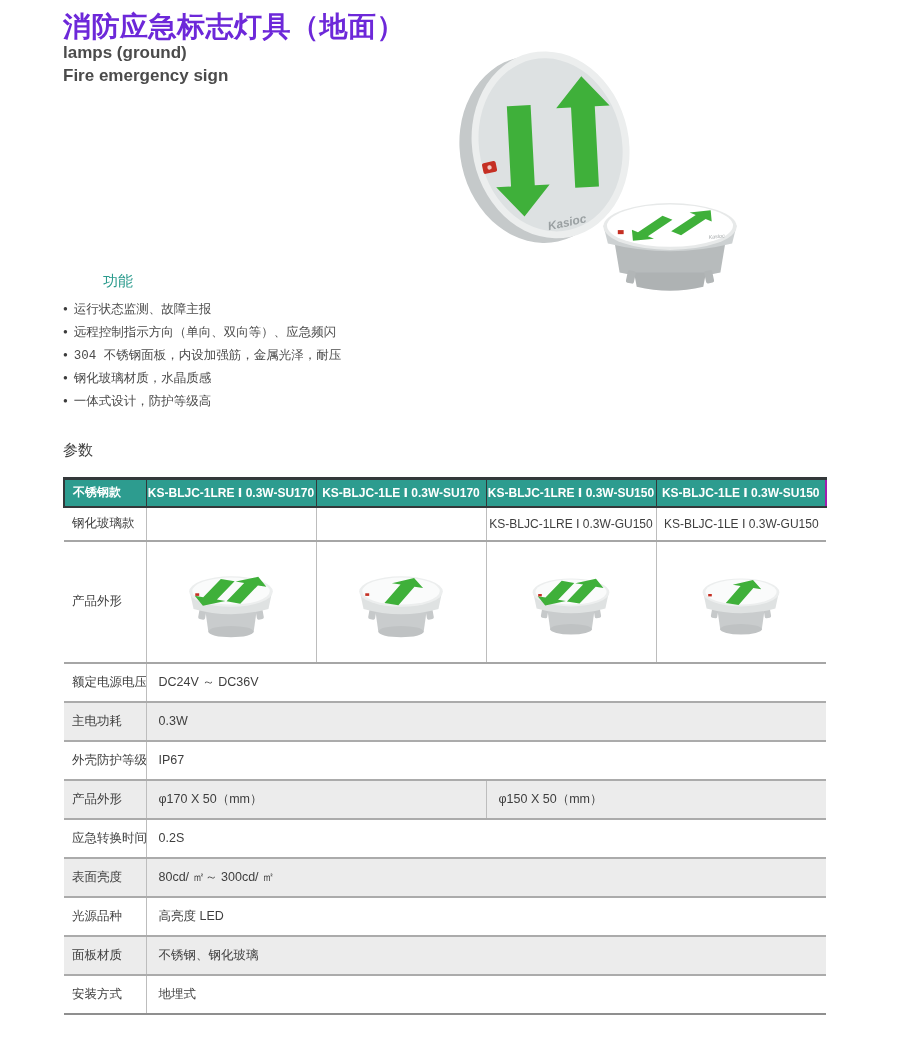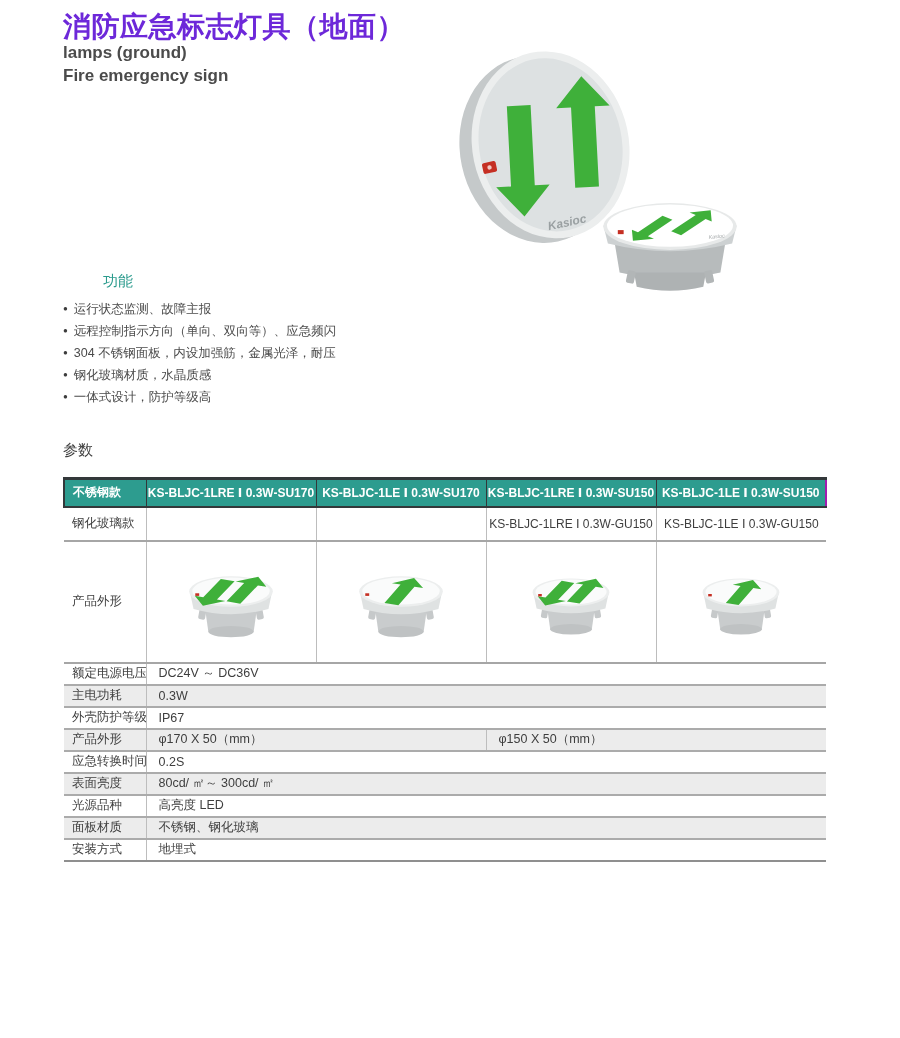--- a/index.html
+++ b/index.html
@@ -17,21 +17,21 @@
     position:absolute; left:63px; top:41px;
     font-size:17px; font-weight:bold; color:#4b4b4b; line-height:23px;
   }
   .hero1 { position:absolute; left:446px; top:40px; width:208px; height:214px; }
   .hero2 { position:absolute; left:580px; top:186px; width:180px; height:108px; }
 
   .section-heading { position:absolute; font-size:15px; }
   .functions-heading { left:63px; top:272px; color:#2b9b8d;margin-left:40px; }
   .params-heading   { left:63px; top:441px; color:#3e3e3e; }
 
-  .functions-list { position:absolute; left:63px; top:298px; list-style:none; }
+  .functions-list { position:absolute; left:63px; top:298px; list-style:none;font-family:Liberation Mono, monospace; }
   .functions-list li {
     font-size:12.5px; color:#4a4a4a; line-height:22px; white-space:nowrap;
   }
   .functions-list li::before {
     content:"●"; font-size:8px; vertical-align:2px; margin-right:6px; color:#3c3c3c;
   }
 
   table.spec-table {
     position:absolute; left:63px; top:477px; width:762px;
     border-collapse:collapse; table-layout:fixed;
@@ -59,21 +59,21 @@
 
   
   .r-shape td {
     height:122px; background:#ffffff; text-align:center;
     border-bottom:2px solid #a6a6a6; border-left:1px solid #bdbdbd;
   }
   .r-shape td:first-child { text-align:left; padding-left:8px; border-left:none; font-size:12.5px;margin-top:22px; }
   .r-shape svg { display:inline-block; vertical-align:middle; }
 
   
-  .r-spec td { height:22px; border-bottom:2px solid #ababab; font-size:12.5px; }
+  .r-spec td { height:39px; border-bottom:2px solid #ababab; font-size:12.5px; }
   .r-spec td.lbl { padding-left:8px; }
   .r-spec td.val { padding-left:12px; border-left:1px solid #bdbdbd; }
   .r-spec.gray td { background:#ececec; }
   .r-spec.white td { background:#ffffff; }
   .r-spec:last-child td { border-bottom:2px solid #8f8f8f; }
 
   .hidden-defs { position:absolute; width:0; height:0; overflow:hidden; }
 </style>
 </head>
 <body>

